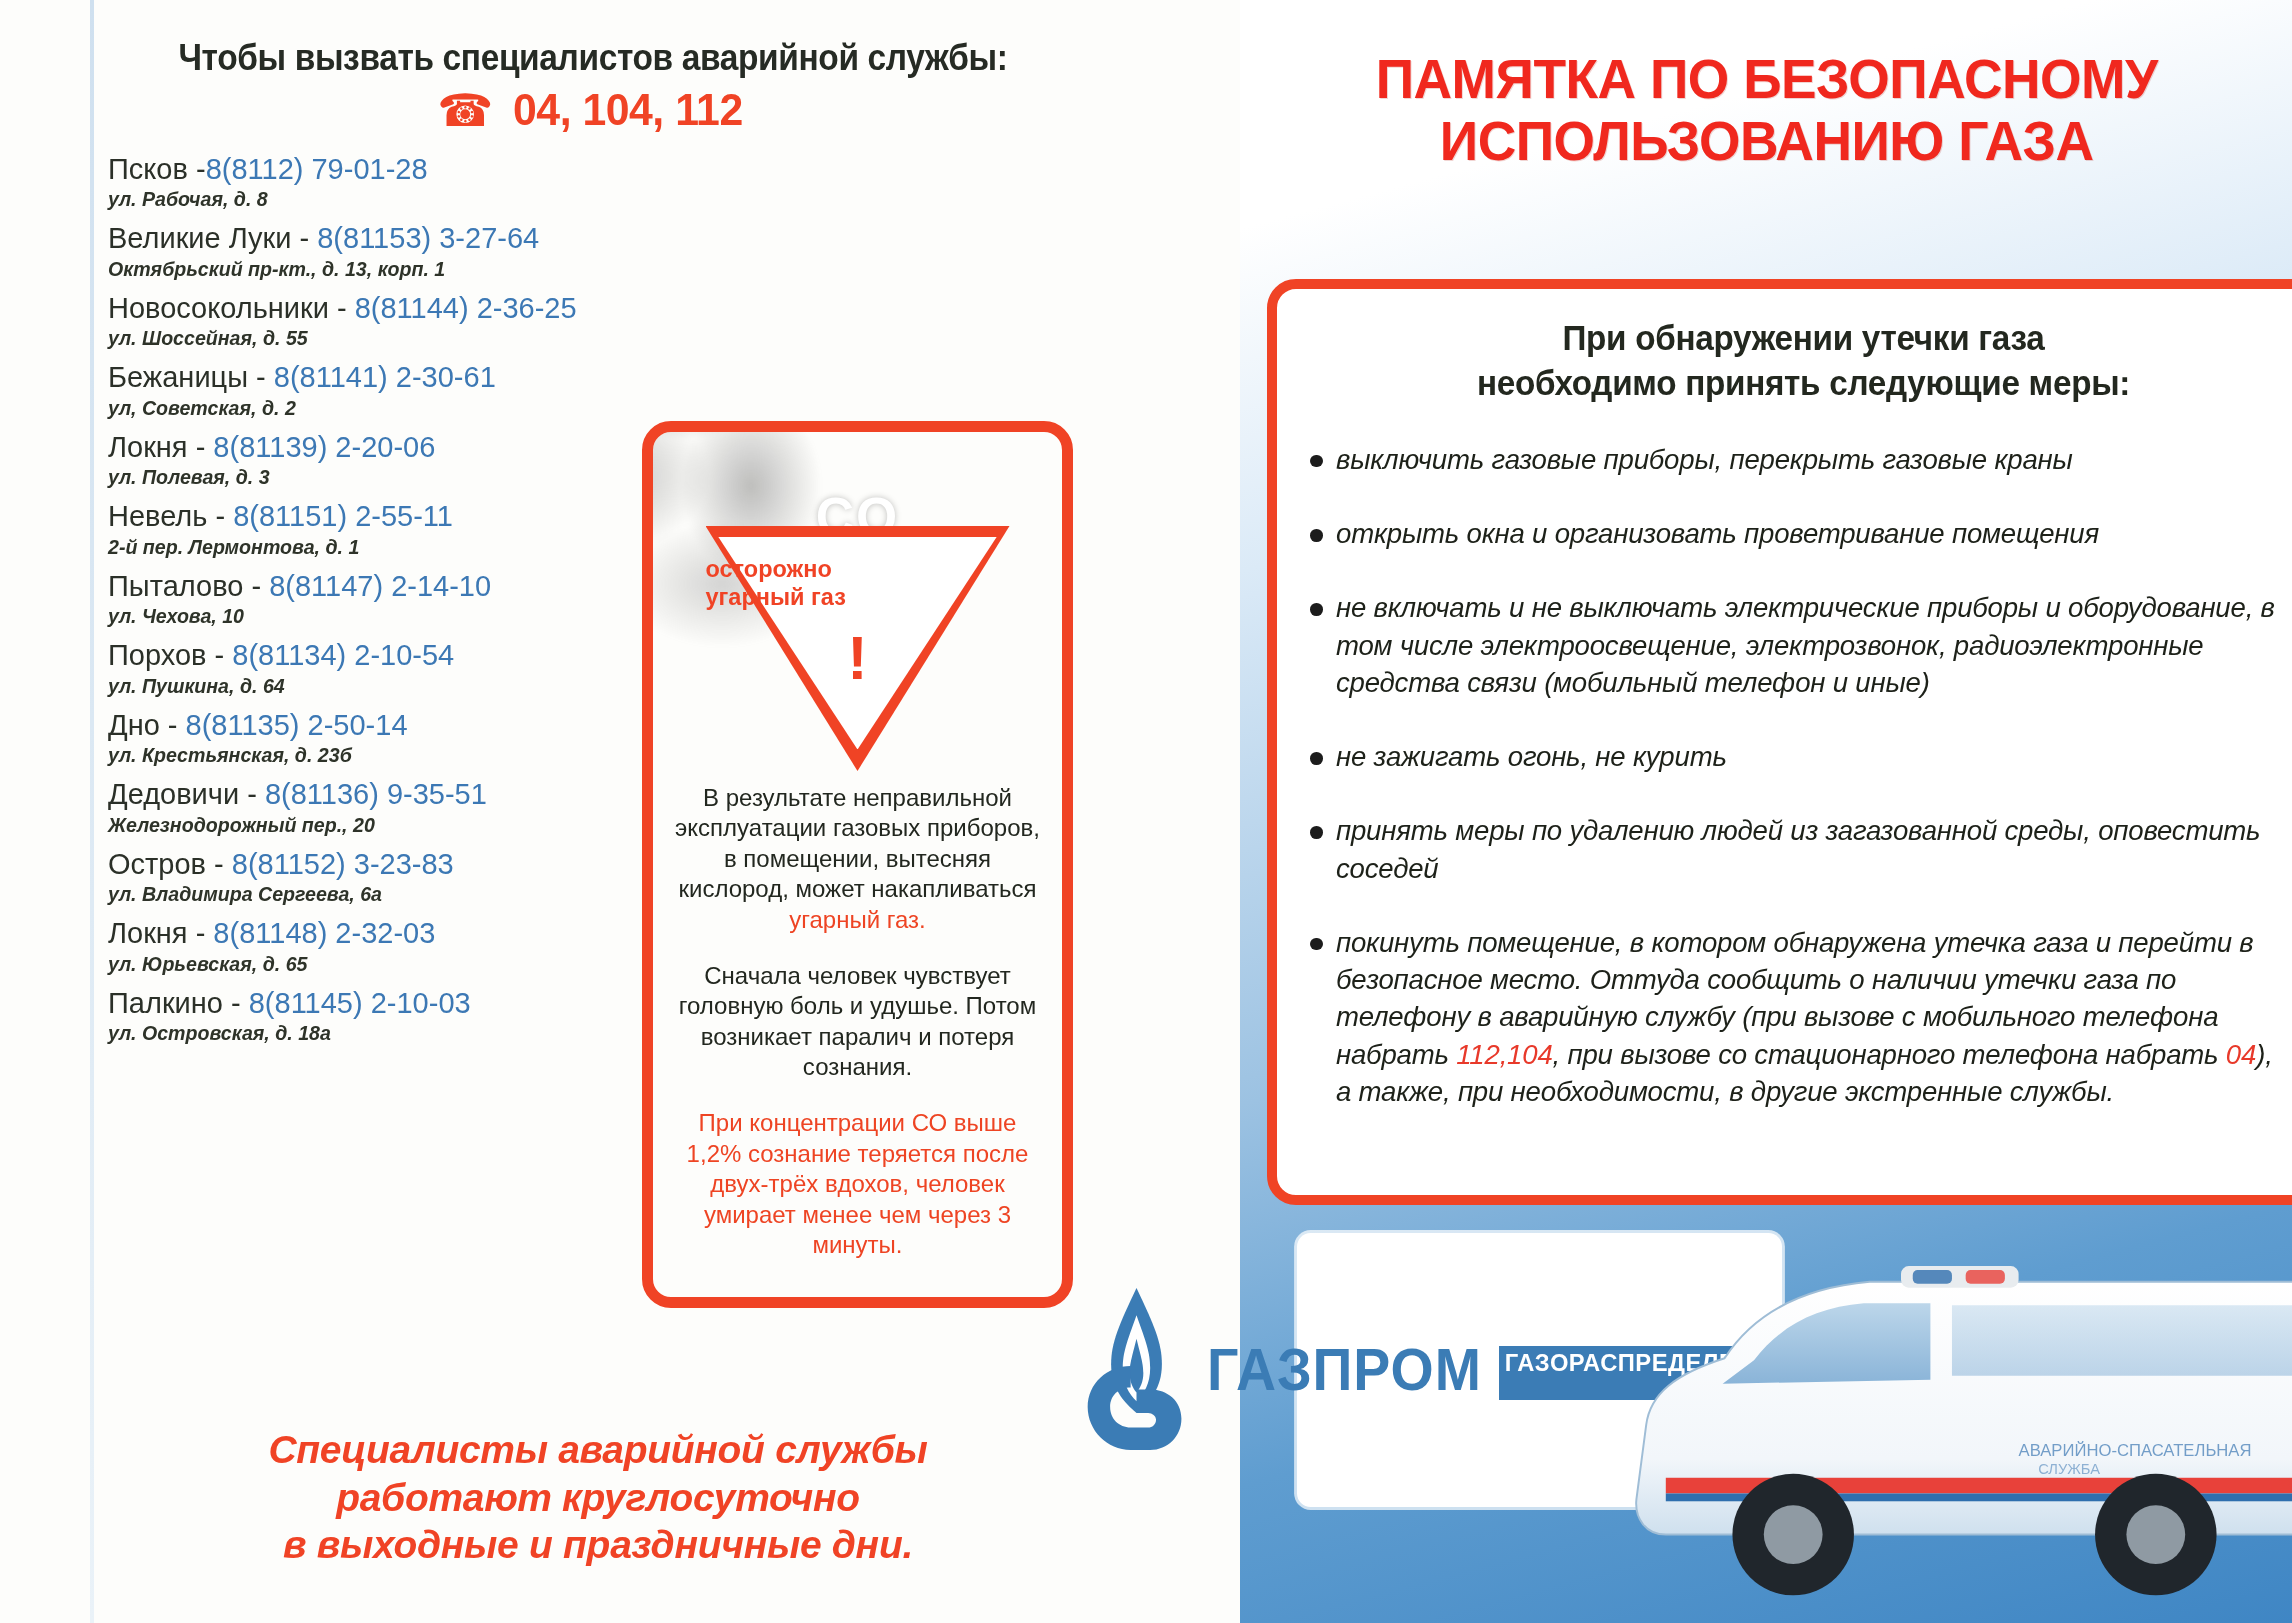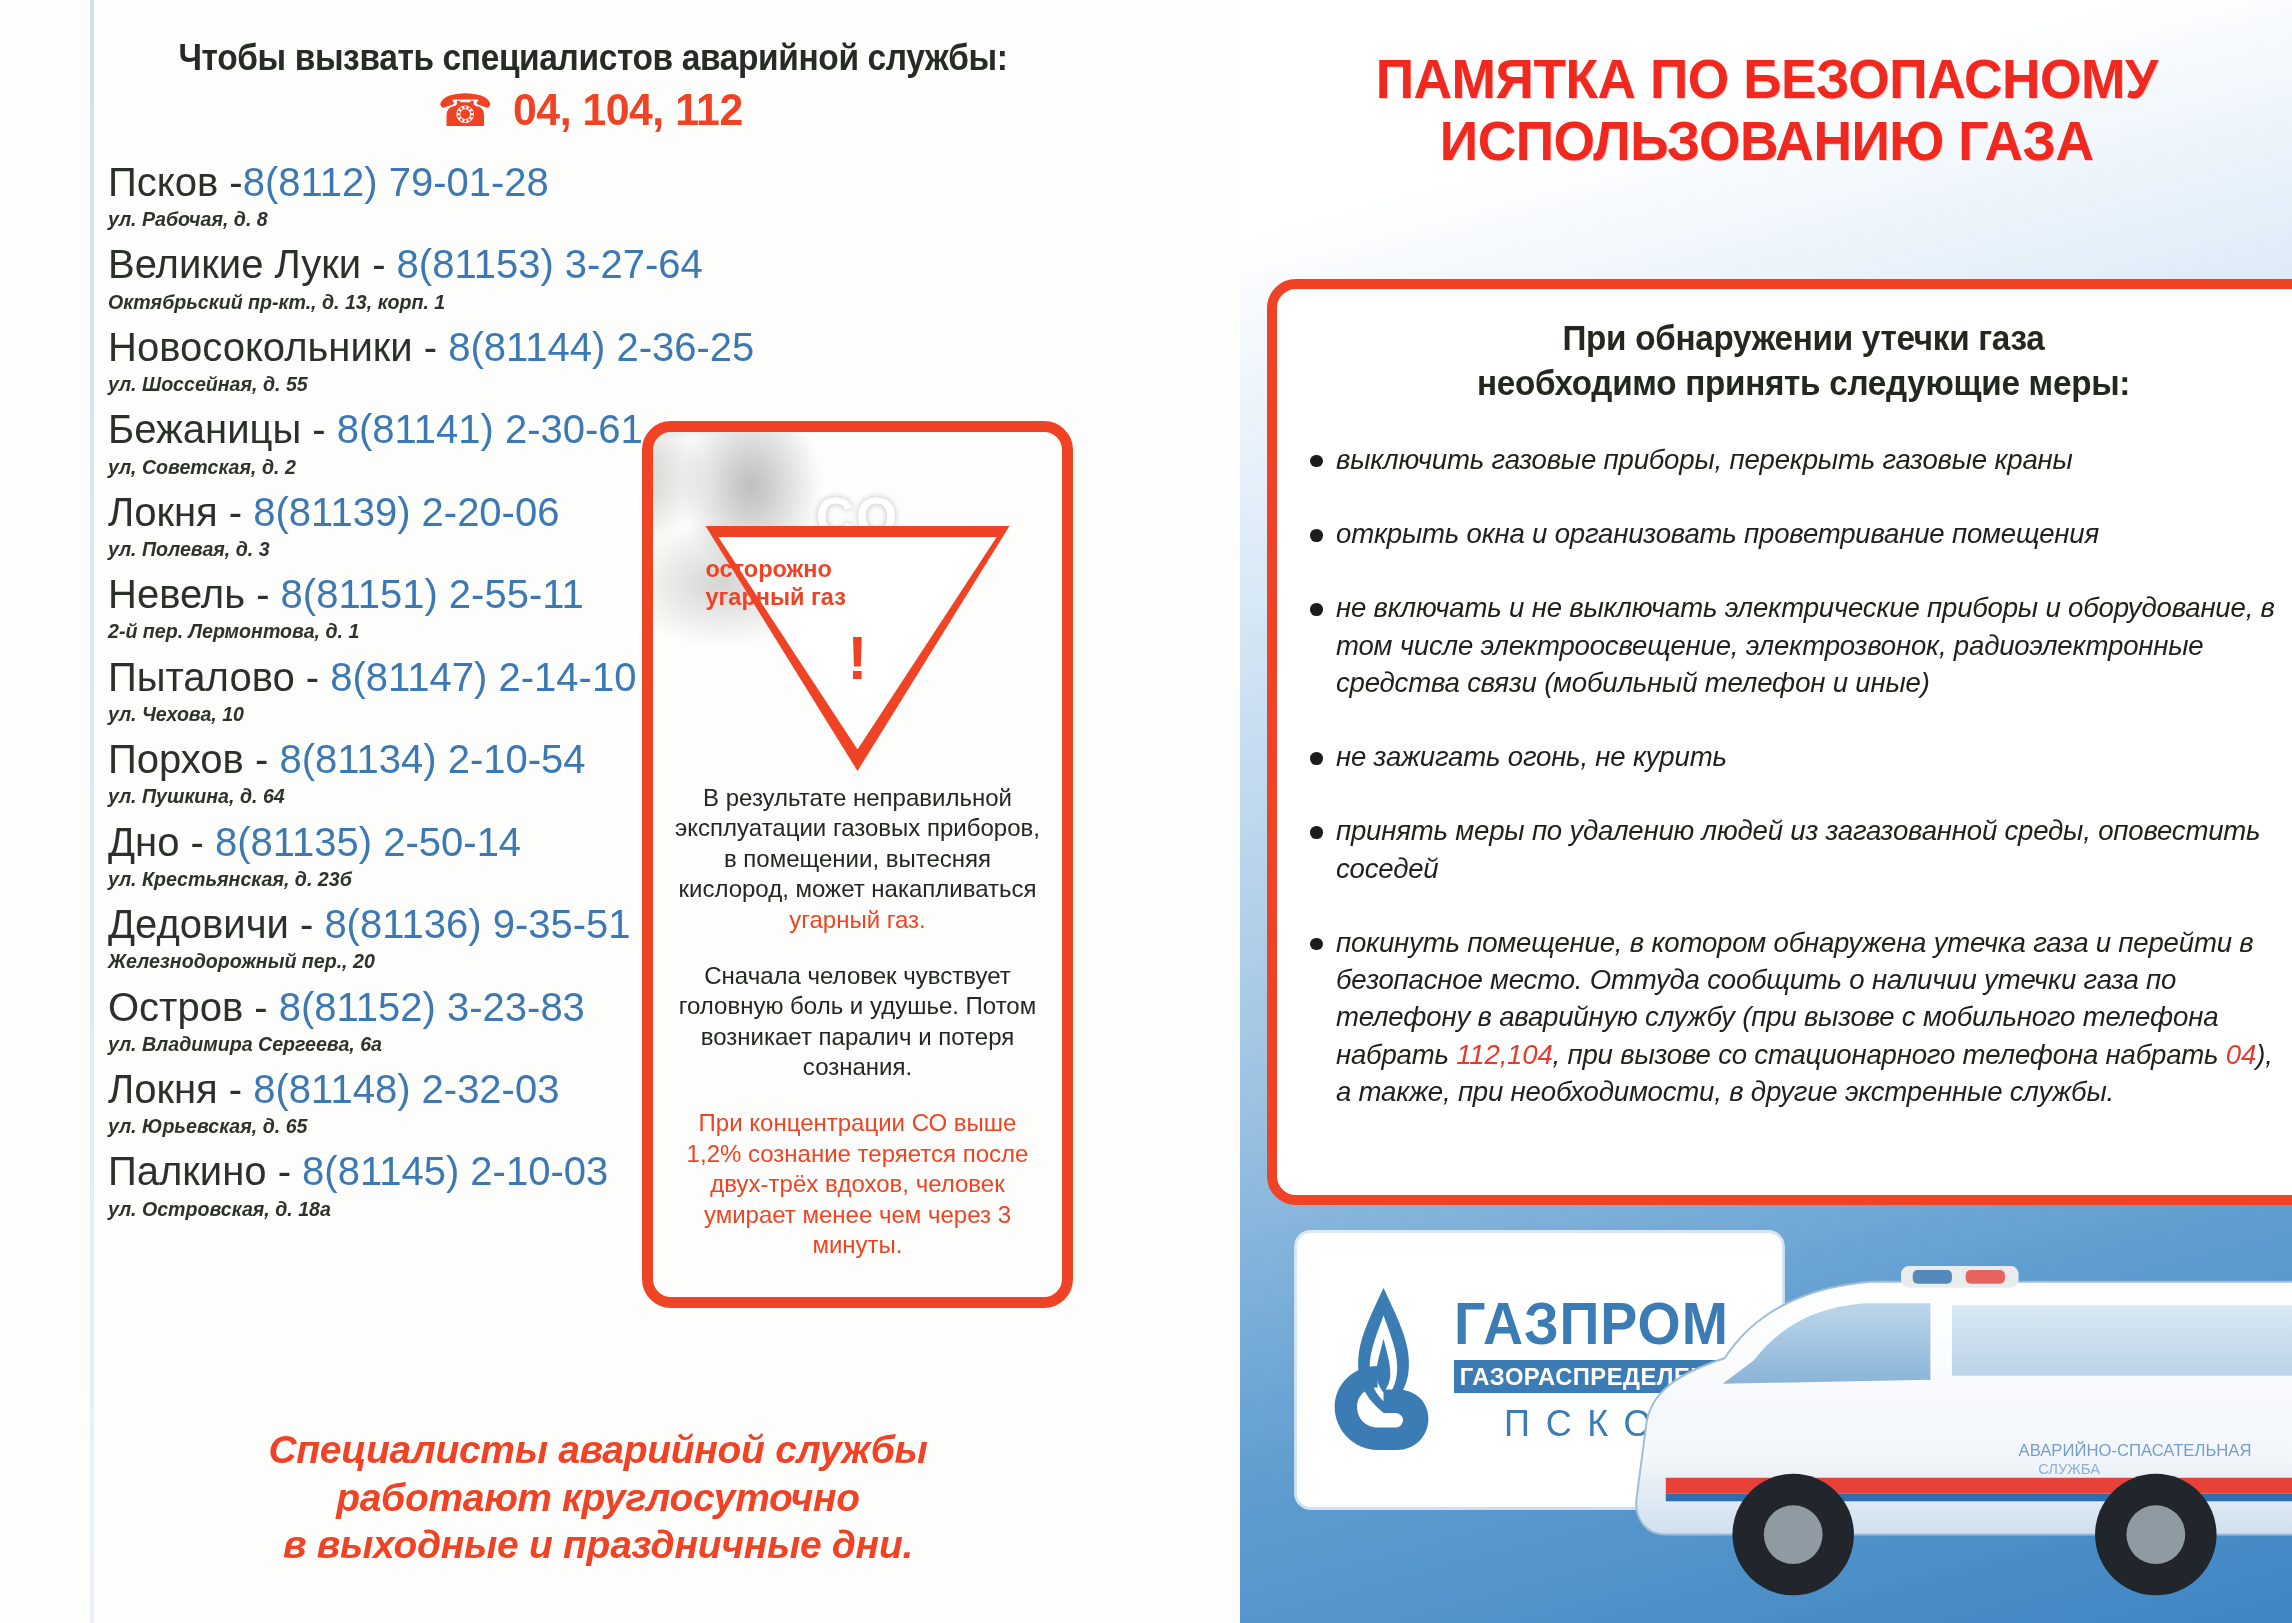--- a/index.html
+++ b/index.html
@@ -40,23 +40,22 @@
   .phone-glyph { font-size: 45px; color: #f04325; line-height: 1; }
   .call-numbers-text {
     font-size: 45px; font-weight: bold; color: #f04325;
     letter-spacing: -0.5px;
     transform: scaleX(0.95); transform-origin: center;
   }
 
   .city-list { position: absolute; left: 108px; top: 152px; width: 667px; }
   .city-row { margin-bottom: 8.8px; }
   .city-line {
-    font-size: 40px; color: #2b3028; line-height: 1.18;
+    font-size: 29px; color: #2b3028; line-height: 1.18;
     white-space: nowrap;
-    margin-top: 7px;
   }
   .city-name { font-weight: 400; color: #2b3028; }
   .city-dash { color: #2b3028; }
   .city-phone { color: #3c78b4; }
   .city-addr {
     font-size: 19.6px; font-style: italic; font-weight: bold;
     color: #2e3329; line-height: 1.3; margin-top: 1px;
     white-space: nowrap;
   }
 
@@ -181,21 +180,21 @@
 
   .logo-box {
     position: absolute; left: 57px; top: 1233px;
     width: 485px; height: 274px;
     background: #ffffff; border-radius: 13.7px;
     display: flex; align-items: center; justify-content: center;
     box-shadow: 0 0 0 2.9px rgba(255,255,255,0.7);
   }
   .logo-inner { display: flex; align-items: center; gap: 7.8px; padding: 0 15.7px; }
   .flame-mark { position: relative; width: 125px; height: 176px; flex: none; }
-  .logo-text { display: flex; flex-direction: column; }
+  .logo-text { display: flex; }
   .logo-gazprom {
     font-size: 59px; font-weight: bold; color: #3b7cb5;
     letter-spacing: 1px; line-height: 1;
     transform: scaleX(0.94); transform-origin: left center;
   }
   .logo-distrib {
     background: #3b7cb5; color: #ffffff;
     font-size: 24.5px; font-weight: bold; letter-spacing: 0.5px;
     padding: 2.9px 5.9px; margin-top: 5.9px; text-align: center;
     transform: scaleX(0.97); transform-origin: left center;

